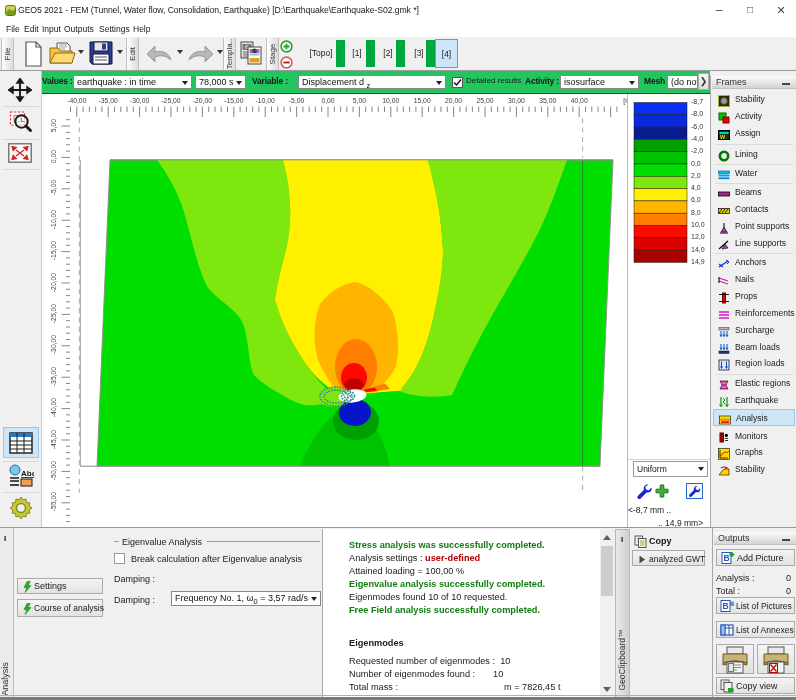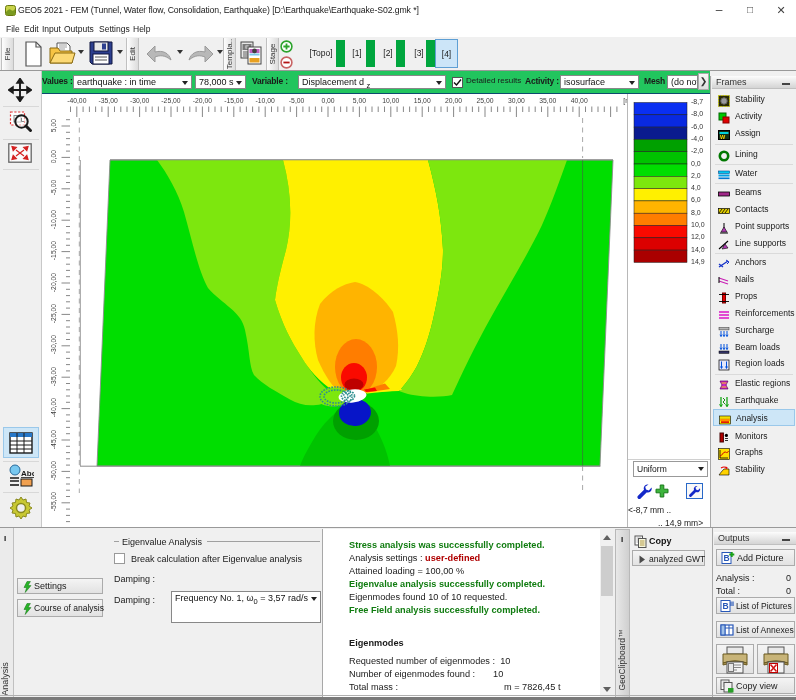--- a/index.html
+++ b/index.html
@@ -662,21 +662,21 @@
         </svg></span>
       <span class="abs" style="left:16px;top:3px;font-size:8.5px">Course of analysis</span>
     </div>
   <div class="abs" style="left:114px;top:13px;width:5px;height:1px;background:#a0a0a0"></div>
   <span class="abs" style="left:122px;top:9px;font-size:9px;color:#1a1a1a">Eigenvalue Analysis</span>
   <div class="abs" style="left:207px;top:13px;width:113px;height:1px;background:#a0a0a0"></div>
   <div class="abs" style="left:114px;top:25px;width:11px;height:11px;background:#fff;border:1px solid #999"></div>
   <span class="abs" style="left:131px;top:26px;font-size:9px;color:#1a1a1a">Break calculation after Eigenvalue analysis</span>
   <span class="abs" style="left:114px;top:46px;font-size:9px;color:#1a1a1a">Damping :</span>
   <span class="abs" style="left:114px;top:67px;font-size:9px;color:#1a1a1a">Damping :</span>
-  <div class="dd" style="left:171px;top:63px;width:150px;height:32px">Frequency No. 1, ω<sub>0</sub> = 3,57 rad/s<span class="da"></span></div>
+  <div class="dd" style="left:171px;top:63px;width:150px;height:15px">Frequency No. 1, ω<sub>0</sub> = 3,57 rad/s<span class="da"></span></div>
   <div id="results">
     <div class="grn" style="top:11px">Stress analysis was successfully completed.</div>
     <div style="top:24px">Analysis settings : <b style="color:#b00000">user-defined</b></div>
     <div style="top:37px">Attained loading = 100,00 %</div>
     <div class="grn" style="top:50px">Eigenvalue analysis successfully completed.</div>
     <div style="top:63px">Eigenmodes found 10 of 10 requested.</div>
     <div class="grn" style="top:76px">Free Field analysis successfully completed.</div>
     <div style="top:109px;font-weight:bold">Eigenmodes</div>
     <div style="top:127px">Requested number of eigenmodes :&nbsp;&nbsp;10</div>
     <div style="top:140px">Number of eigenmodes found :&nbsp;&nbsp;&nbsp;&nbsp;&nbsp;&nbsp;&nbsp;10</div>

